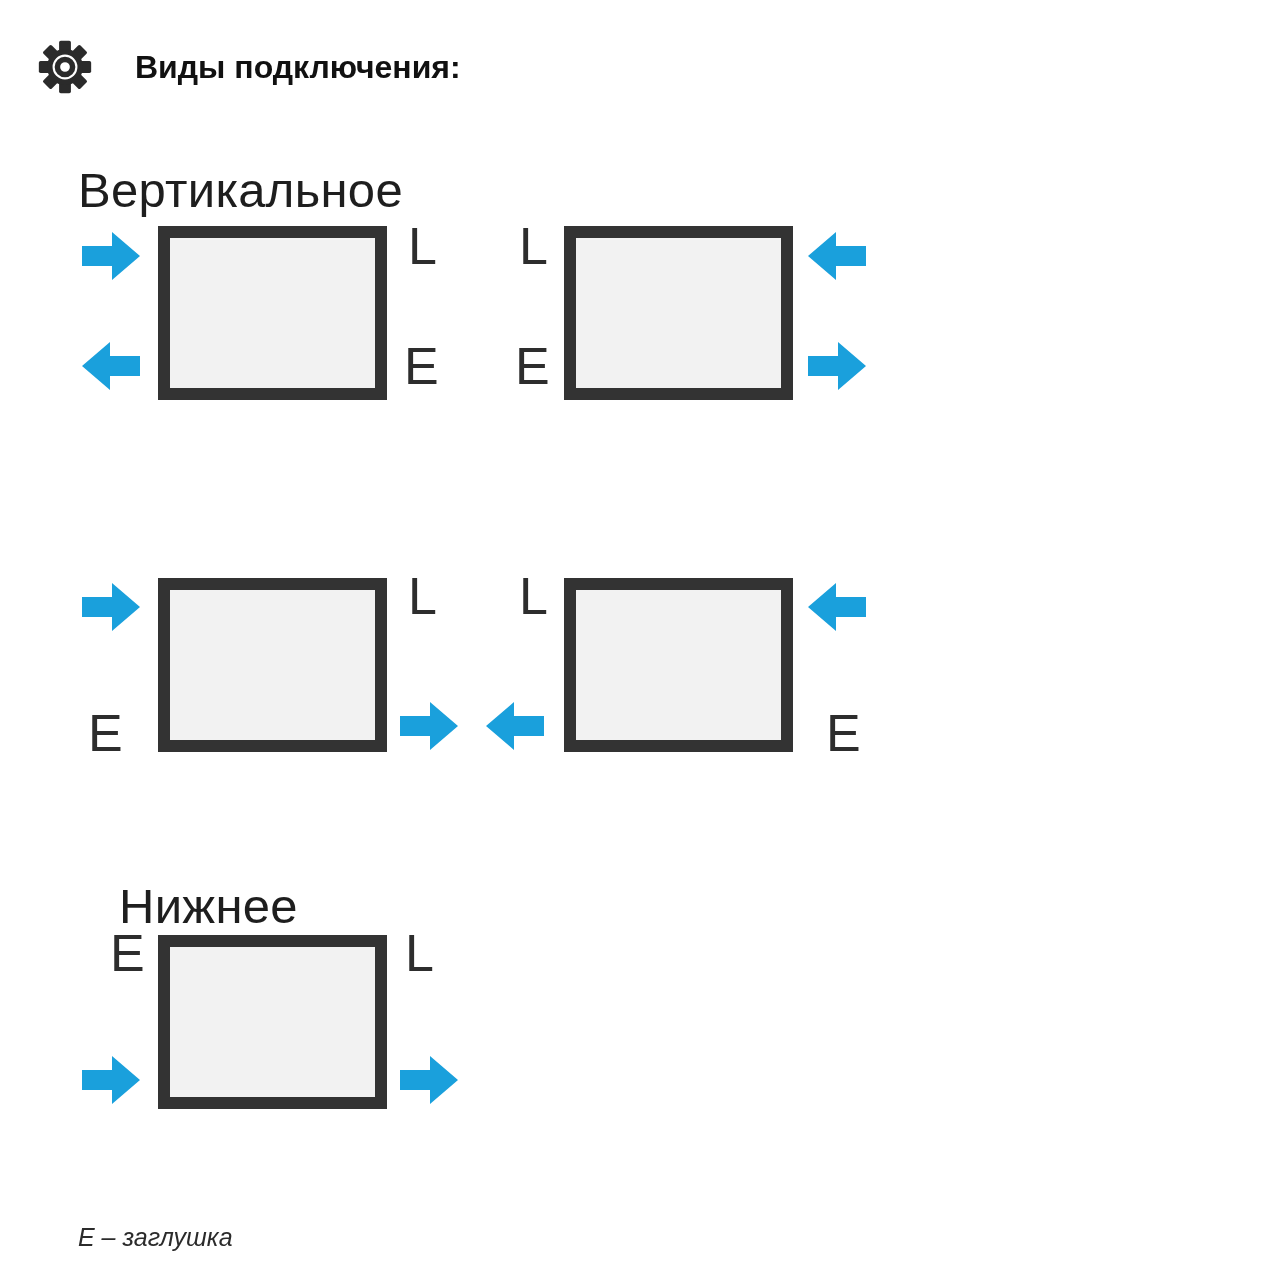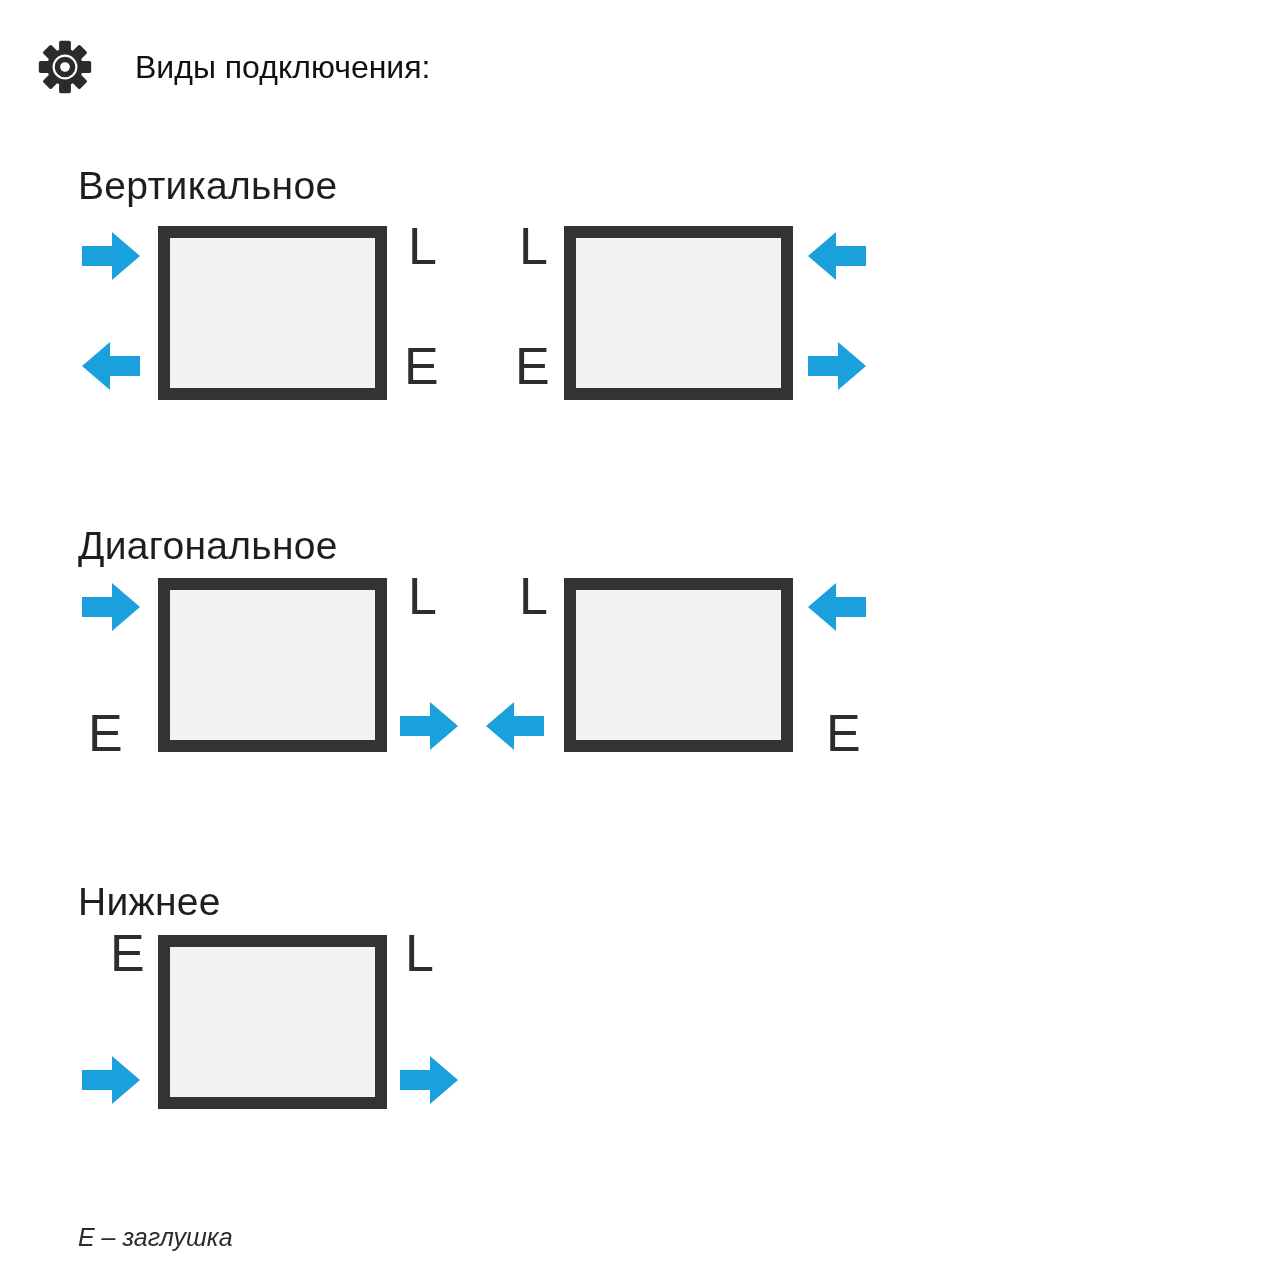--- a/index.html
+++ b/index.html
@@ -2,28 +2,28 @@
 <html><head>
 <meta charset="utf-8">
 <style>
   html,body { margin:0; padding:0; background:#ffffff; }
   .canvas {
     position:relative; width:1280px; height:1280px; background:#ffffff;
     font-family:"Liberation Sans", sans-serif; overflow:hidden;
   }
   .title {
     position:absolute; left:135px; top:51px;
-    font-size:32px; font-weight:400; color:#111; line-height:1;
+    font-size:32px; font-weight:700; color:#111; line-height:1;
   }
   .gear { position:absolute; left:38px; top:40px; }
   .section-label {
-    position:absolute; left:78px; font-size:39px; font-weight:300;
+    position:absolute; left:78px; font-size:49px; font-weight:300;
     color:#1e1e1e; line-height:1; letter-spacing:0.3px;
   }
-  .s1 { top:166px; } .s2 { top:526px; } .s3 { top:882px; }
+  .s1 { top:166px; } .s2 { top:526px; } .s3 { top:882px;margin-left:41px; }
   .radiator {
     position:absolute; width:229px; height:174px; box-sizing:border-box;
     border:12px solid #333333; background:#f2f2f2;
   }
   .r1 { left:158px; top:226px; }
   .r2 { left:564px; top:226px; }
   .r3 { left:158px; top:578px; }
   .r4 { left:564px; top:578px; }
   .r5 { left:158px; top:935px; }
   .arrow { position:absolute; width:58px; height:48px; }
@@ -90,21 +90,20 @@
   <div class="radiator r2"></div>
   <div class="port l2">L</div>
   <div class="port e2">E</div>
   <svg class="arrow a3 leftdir" viewBox="0 0 58 48">
       <polygon points="0,14 30,14 30,0 58,24 30,48 30,34 0,34"></polygon>
     </svg>
   <svg class="arrow a4" viewBox="0 0 58 48">
       <polygon points="0,14 30,14 30,0 58,24 30,48 30,34 0,34"></polygon>
     </svg>
 
-  <div class="section-label s2">Диагональное</div>
 
   <div class="radiator r3"></div>
   <svg class="arrow a5" viewBox="0 0 58 48">
       <polygon points="0,14 30,14 30,0 58,24 30,48 30,34 0,34"></polygon>
     </svg>
   <svg class="arrow a6" viewBox="0 0 58 48">
       <polygon points="0,14 30,14 30,0 58,24 30,48 30,34 0,34"></polygon>
     </svg>
   <div class="port l3">L</div>
   <div class="port e3">E</div>

